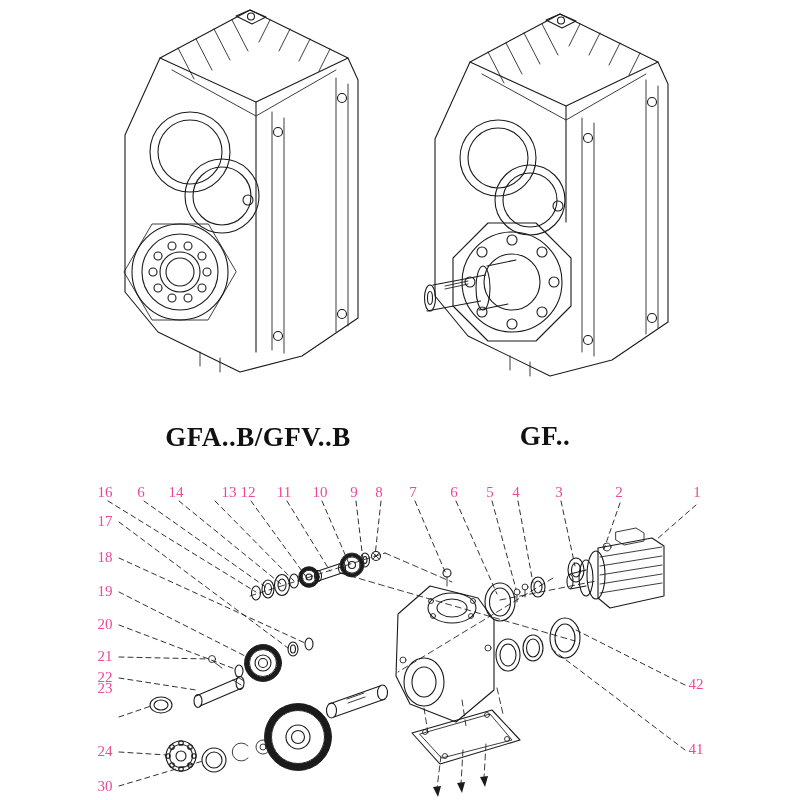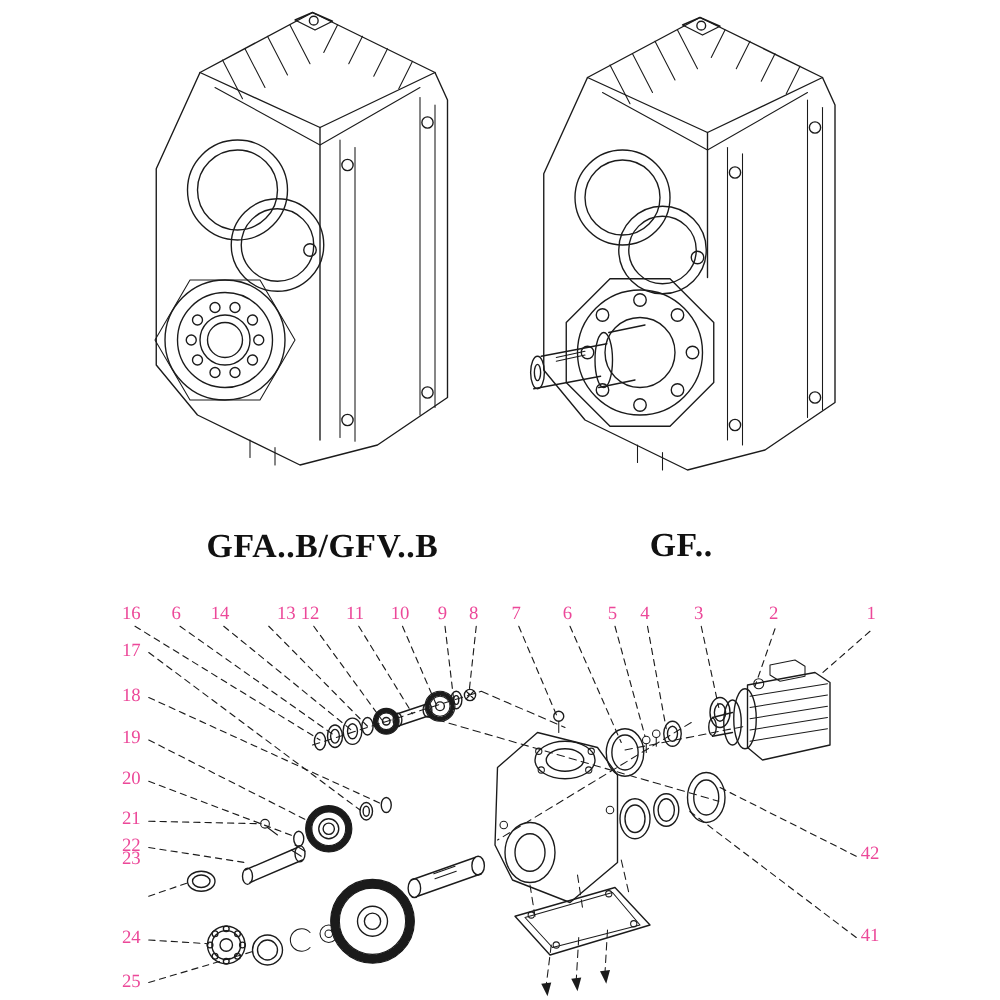--- a/index.html
+++ b/index.html
@@ -324,18 +324,18 @@
 <span class="callout" style="left:697px;top:492px">1</span>
 
 <span class="callout" style="left:105px;top:521px">17</span>
 <span class="callout" style="left:105px;top:557px">18</span>
 <span class="callout" style="left:105px;top:591px">19</span>
 <span class="callout" style="left:105px;top:624px">20</span>
 <span class="callout" style="left:105px;top:656px">21</span>
 <span class="callout" style="left:105px;top:677px">22</span>
 <span class="callout" style="left:105px;top:688px">23</span>
 <span class="callout" style="left:105px;top:751px">24</span>
-<span class="callout" style="left:105px;top:786px">25</span>
+<span class="callout" style="left:105px;top:786px">30</span>
 
 <span class="callout" style="left:696px;top:684px">42</span>
 <span class="callout" style="left:696px;top:749px">41</span>
 
 </div>
 
 </body></html>

